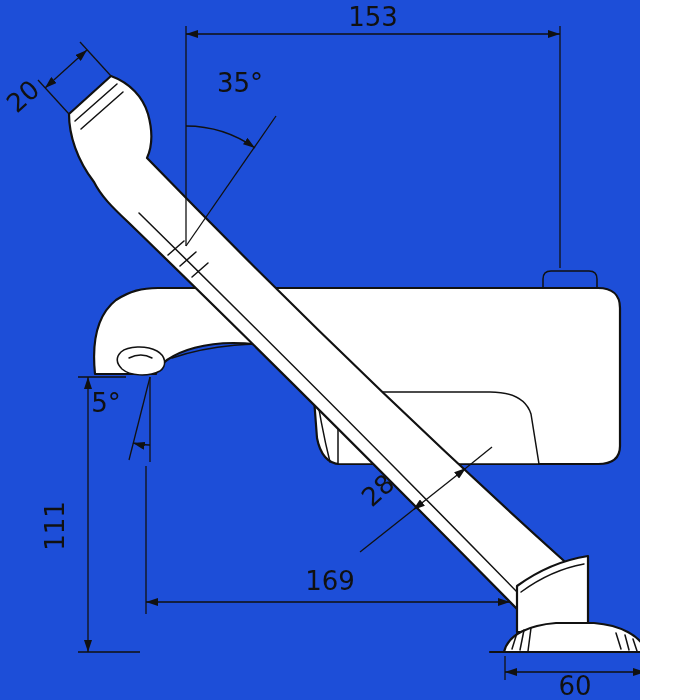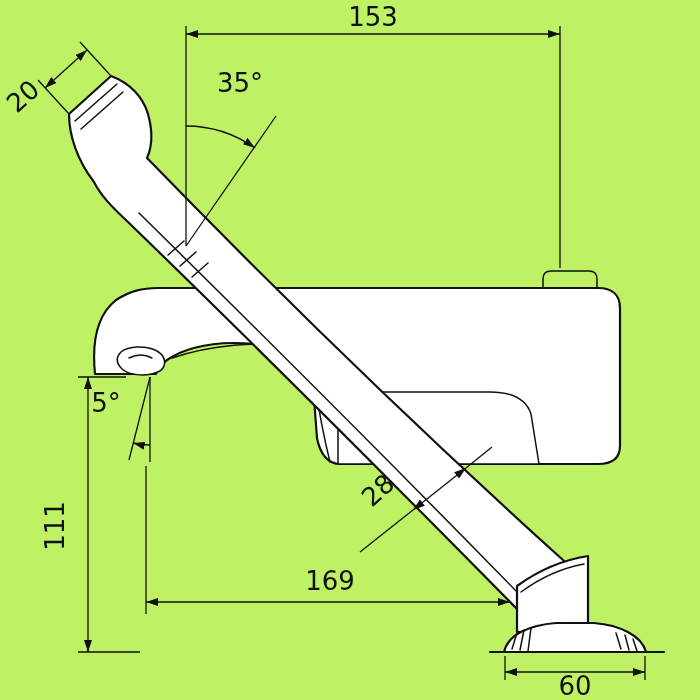--- a/index.html
+++ b/index.html
@@ -1,18 +1,18 @@
 <!DOCTYPE html>
 <html><head>
 <meta charset="utf-8">
 <style>
   html, body { margin: 0; padding: 0; background: #ffffff; }
   .stage {
-    width: 700px; height: 700px;
-    background: #bef264;
+    width: 640px; height: 700px;
+    background: #1d4ed8;
     position: relative;
     font-family: "DejaVu Sans", sans-serif;
     overflow: hidden;
   }
   svg text {
     font-family: "DejaVu Sans", sans-serif;
     font-size: 26px;
     fill: #111111;
   }
   .outline { fill: #ffffff; stroke: #111111; stroke-width: 2.2; stroke-linejoin: round; }

